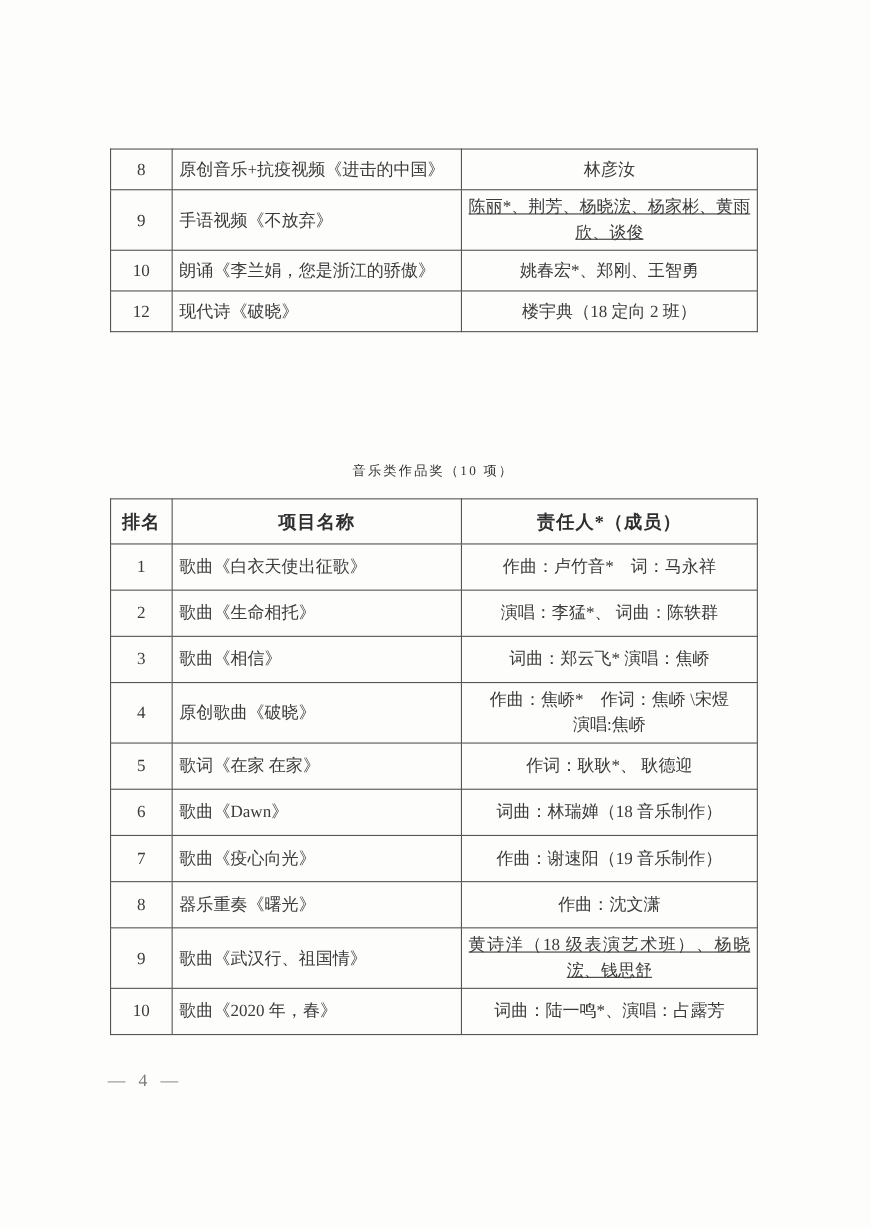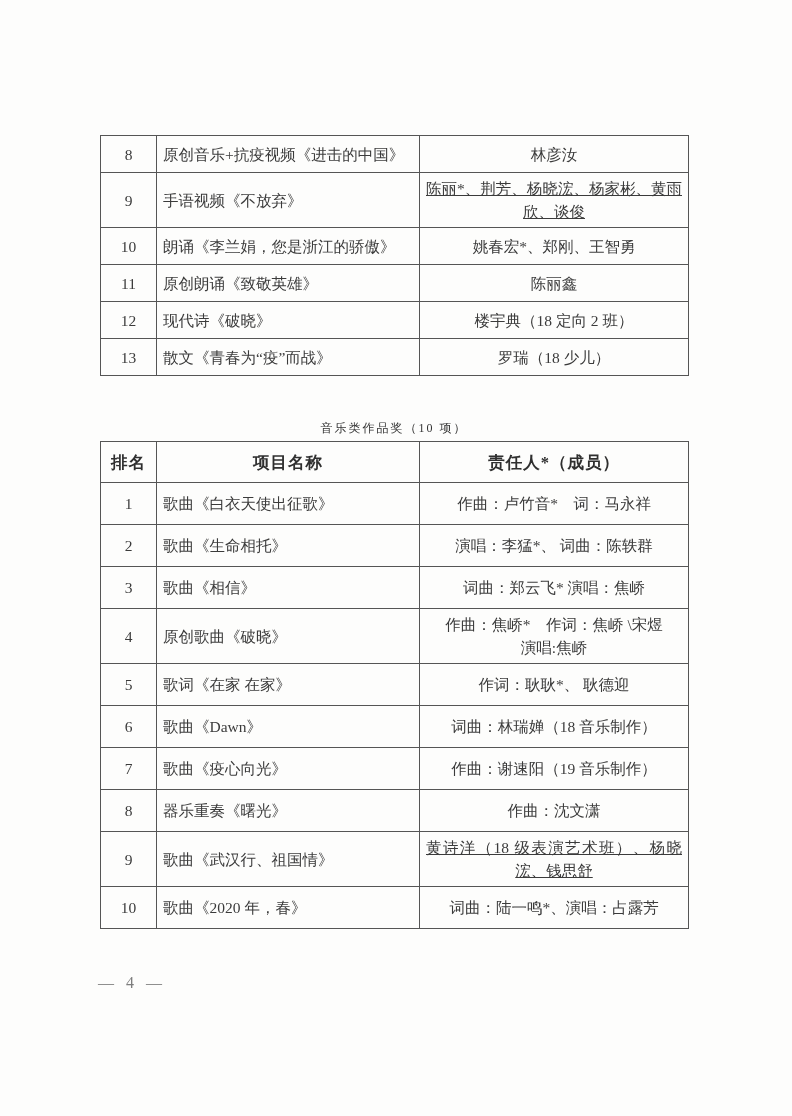--- a/index.html
+++ b/index.html
@@ -25,21 +25,21 @@
     font-size: 15.5px;
   }
   .doc-table td, .doc-table th {
     border: 1px solid #555;
     padding: 4px 6px;
     vertical-align: middle;
     line-height: 23px;
   }
   #table1 { top: 135px; }
   #table1 td { height: 28px; }
-  #table2 { top: 441px; }
+  #table2 { top: 453px; }
   #table2 td { height: 33px; }
   #table2 th {
     height: 32px;
     font-weight: bold;
     font-size: 16.5px;
     color: #2f2f2f;
     text-align: center;
     letter-spacing: 1px;
   }
   .c-rank {
@@ -101,37 +101,27 @@
     <td class="c-project">手语视频《不放弃》</td>
     <td class="c-person wrap-center">陈丽*、荆芳、杨晓浤、杨家彬、黄雨欣、谈俊</td>
   </tr>
 
   <tr>
     <td class="c-rank">10</td>
     <td class="c-project">朗诵《李兰娟，您是浙江的骄傲》</td>
     <td class="c-person">姚春宏*、郑刚、王智勇</td>
   </tr>
 
-  <tr>
-    <td class="c-rank">11</td>
-    <td class="c-project">原创朗诵《致敬英雄》</td>
-    <td class="c-person">陈丽鑫</td>
-  </tr>
 
   <tr>
     <td class="c-rank">12</td>
     <td class="c-project">现代诗《破晓》</td>
     <td class="c-person">楼宇典（18 定向 2 班）</td>
   </tr>
 
-  <tr>
-    <td class="c-rank">13</td>
-    <td class="c-project">散文《青春为“疫”而战》</td>
-    <td class="c-person">罗瑞（18 少儿）</td>
-  </tr>
 
 </tbody>
 </table>
 
 <div class="section-title">音乐类作品奖（10 项）</div>
 
 <table class="doc-table" id="table2">
   <colgroup>
     <col class="col-rank">
       <col class="col-project">

